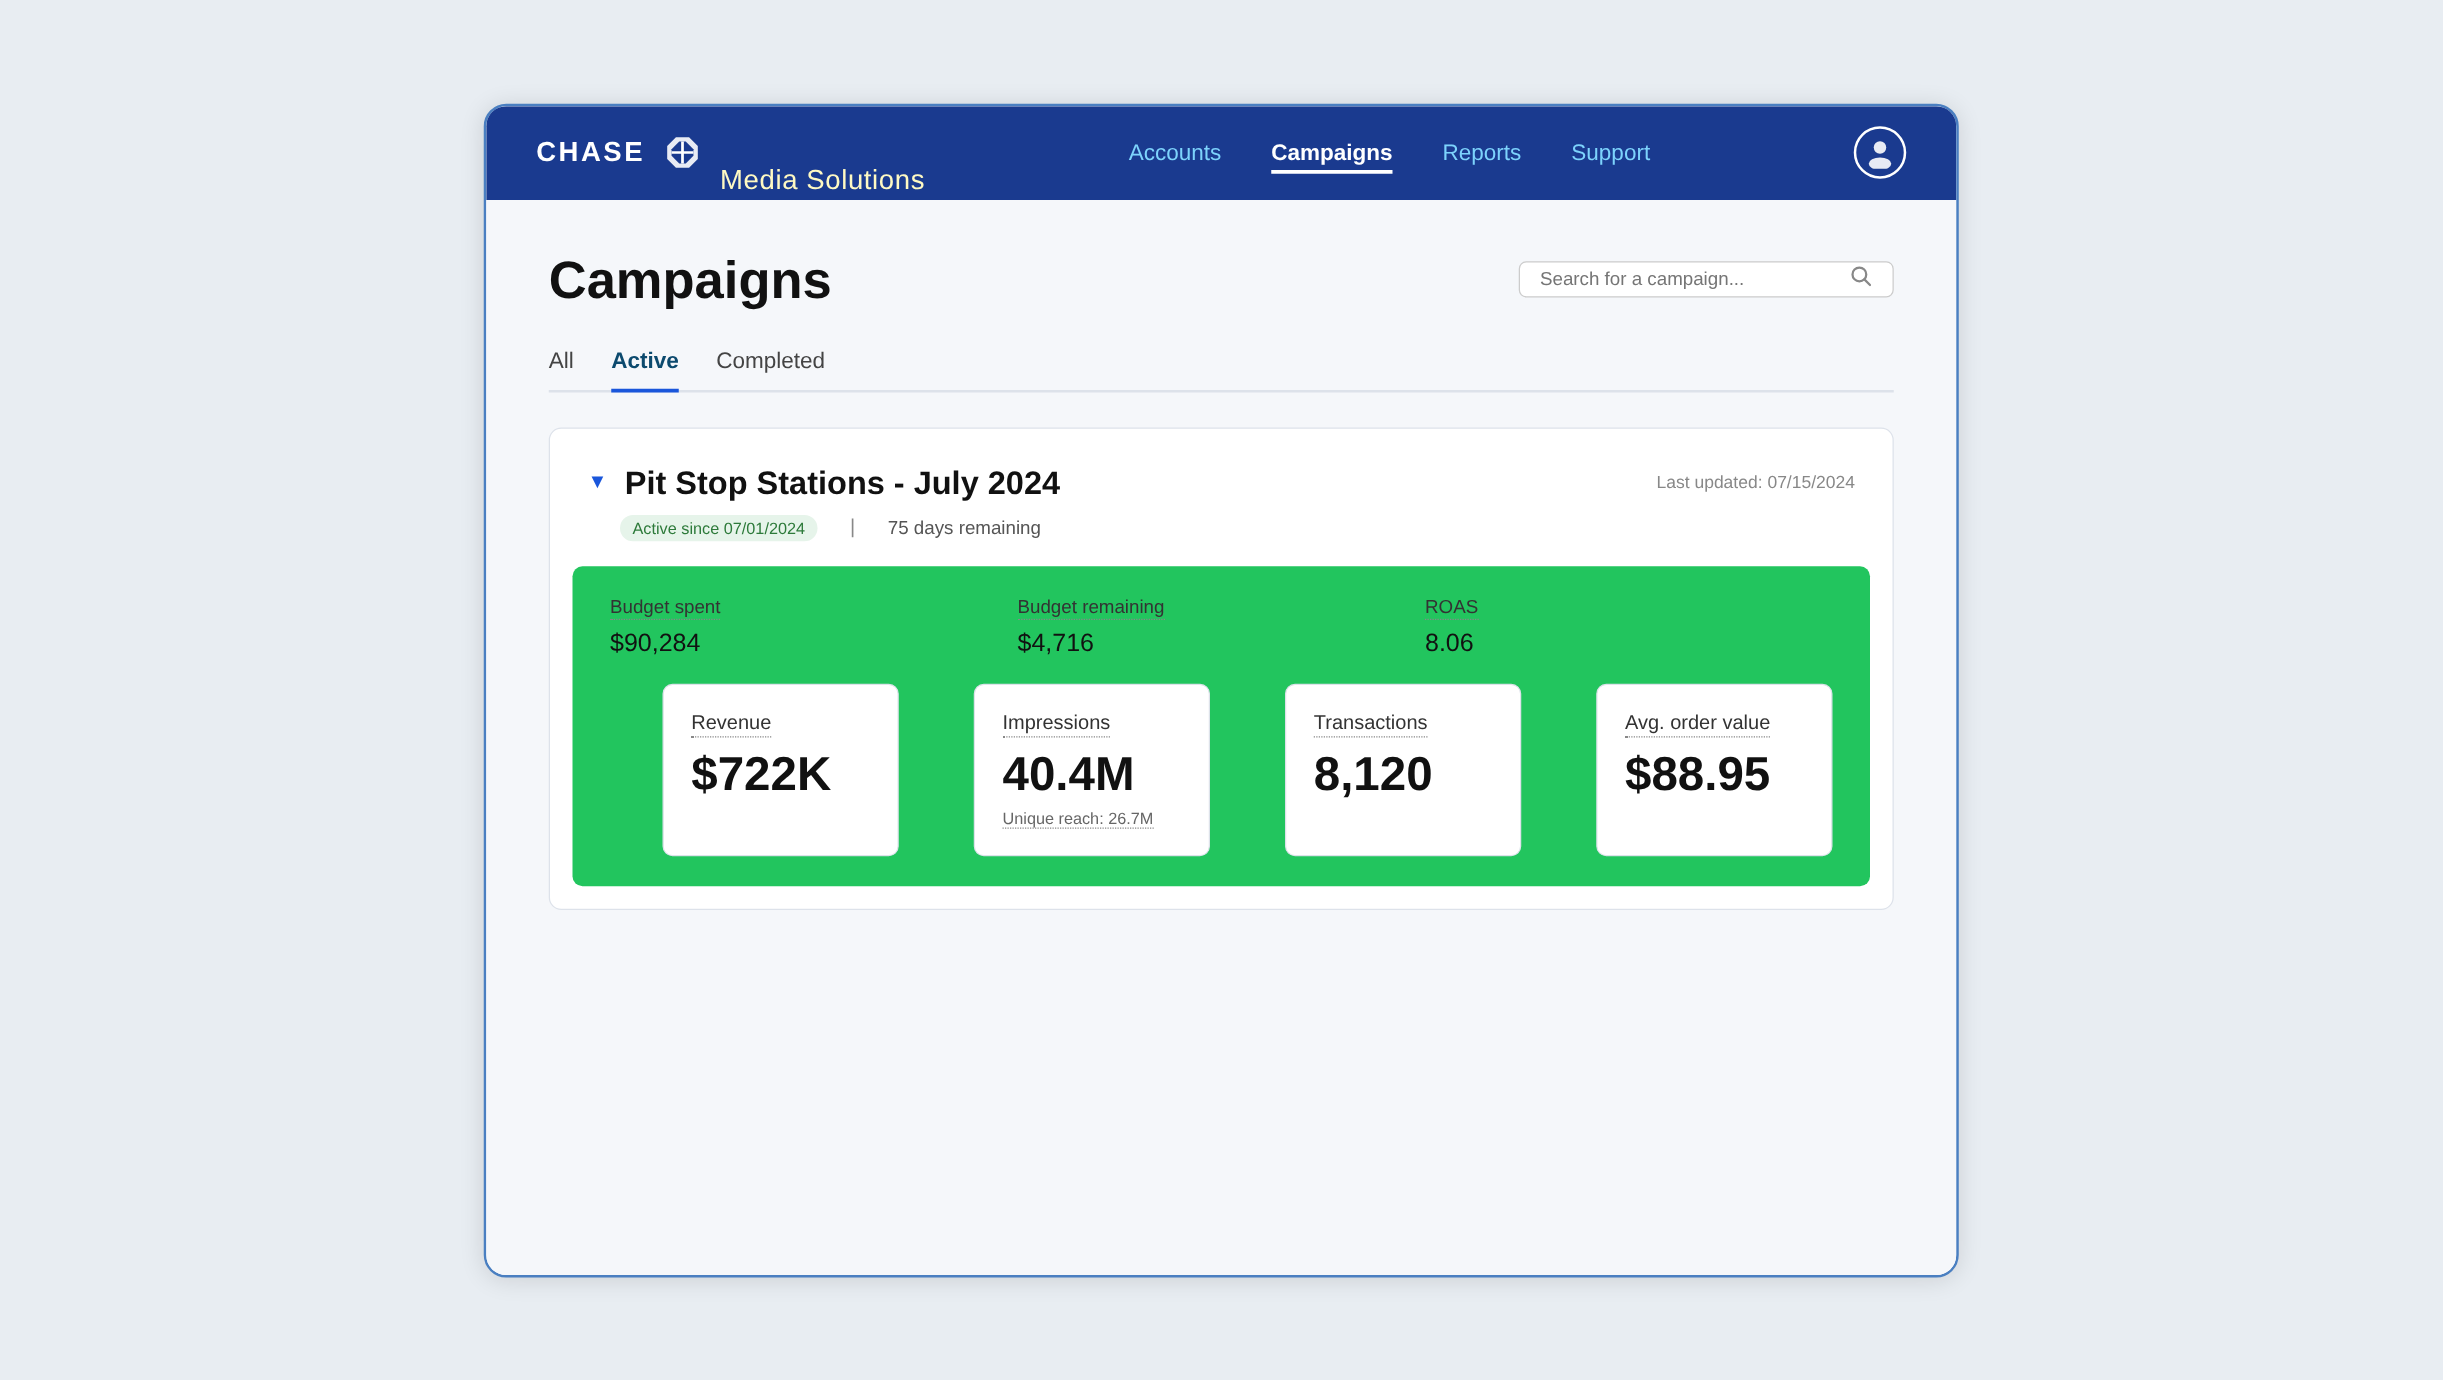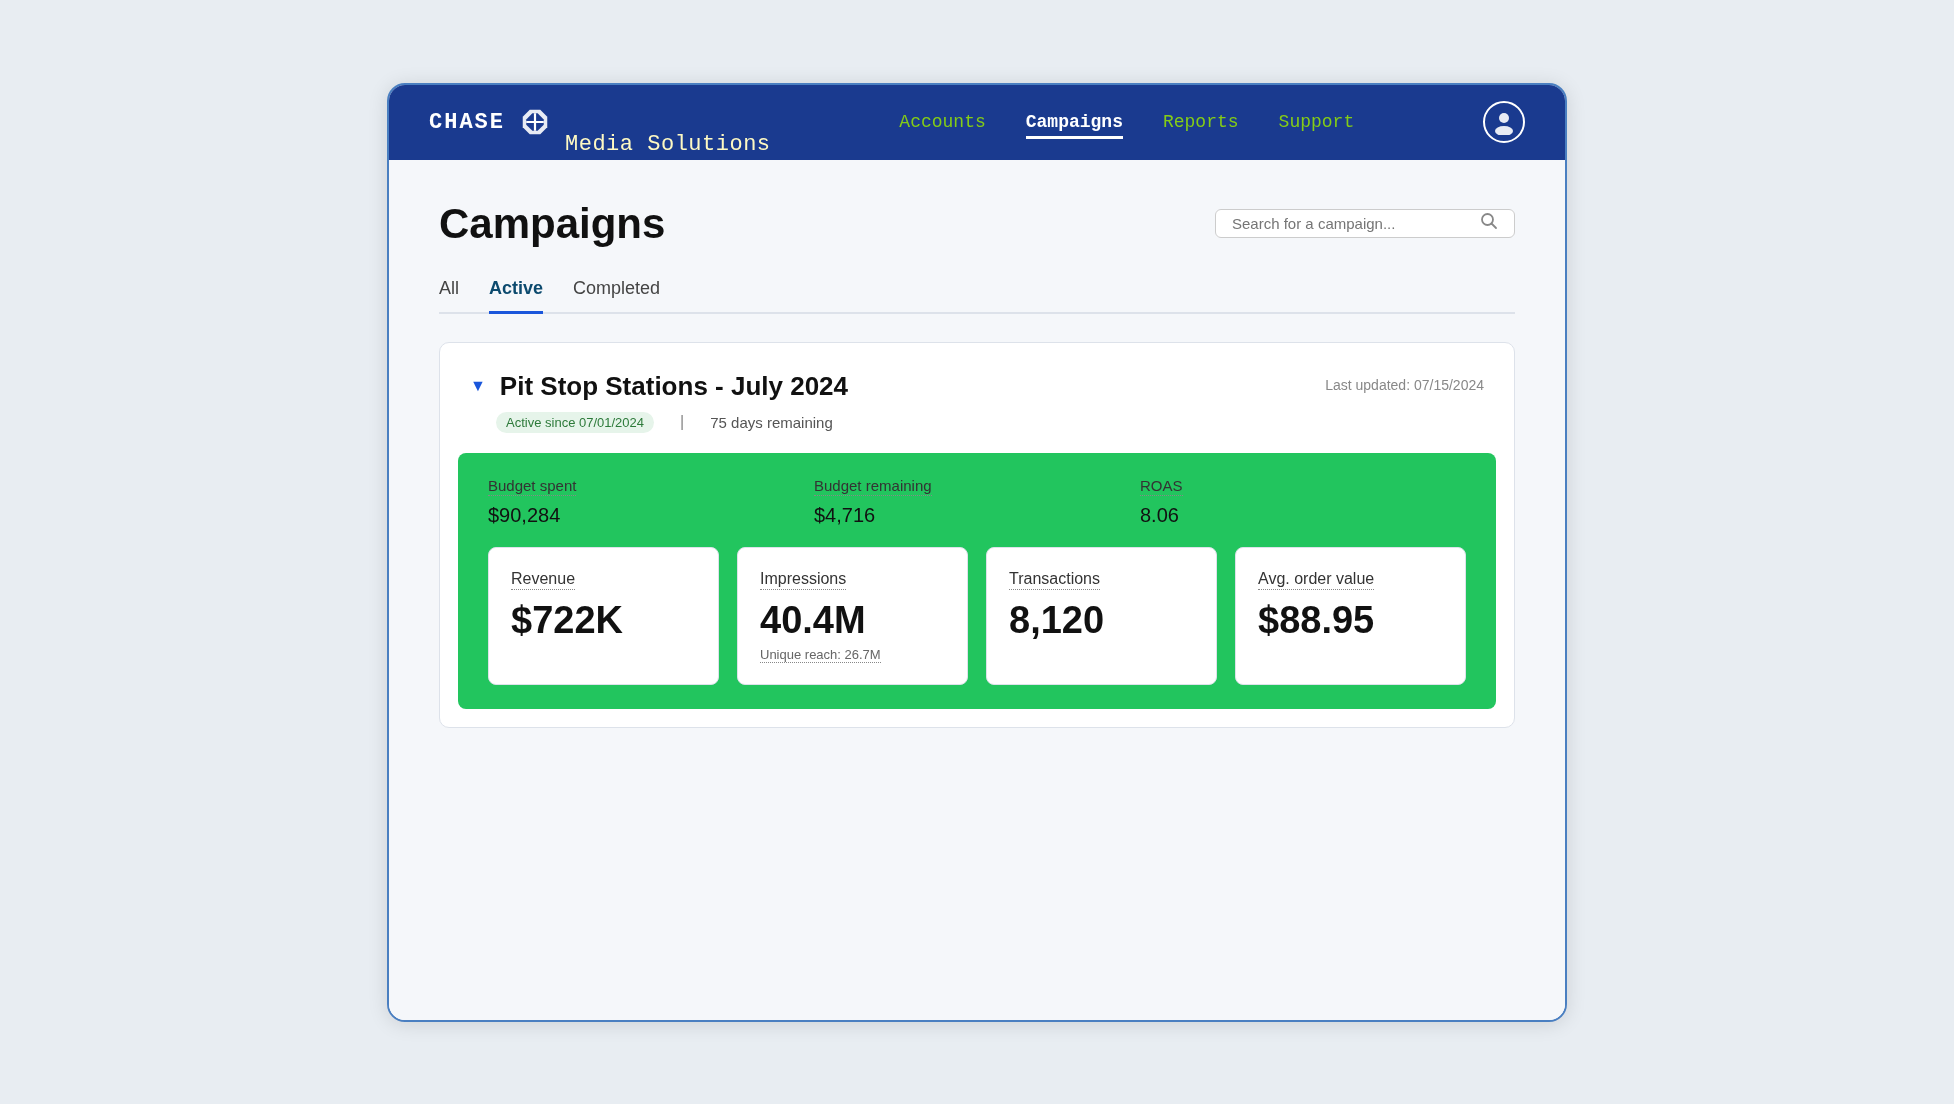--- a/index.html
+++ b/index.html
@@ -24,21 +24,20 @@
     }
 
     
     .nav-bar {
       background: #1a3a8f;
       padding: 0 40px;
       height: 75px;
       display: flex;
       align-items: center;
       justify-content: space-between;
-      font-family: Liberation Mono, monospace;
     }
 
     .nav-logo {
       display: flex;
       align-items: center;
       gap: 10px;
     }
 
     .nav-logo-text {
       color: #fef9c3;
@@ -63,21 +62,21 @@
     }
 
     .nav-links {
       display: flex;
       align-items: center;
       gap: 40px;
       list-style: none;
     }
 
     .nav-links li a {
-      color: #84cc16;
+      color: #7dd3fc;
       text-decoration: none;
       font-size: 18px;
       font-weight: 400;
     }
 
     .nav-links li.active a {
       color: #fff;
       font-weight: 700;
       border-bottom: 3px solid #fff;
       padding-bottom: 4px;
@@ -279,20 +278,21 @@
       display: flex;
       gap: 18px;
     }
 
     .metric-card {
       flex: 1;
       background: #fff;
       border: 1px solid #dde2ea;
       border-radius: 8px;
       padding: 22px 22px 22px 22px;
+      margin-left: 42px;
     }
 
     .metric-label {
       font-size: 16px;
       color: #333;
       font-weight: 500;
       border-bottom: 1.5px dotted #888;
       display: inline-block;
       margin-bottom: 10px;
       padding-bottom: 1px;

